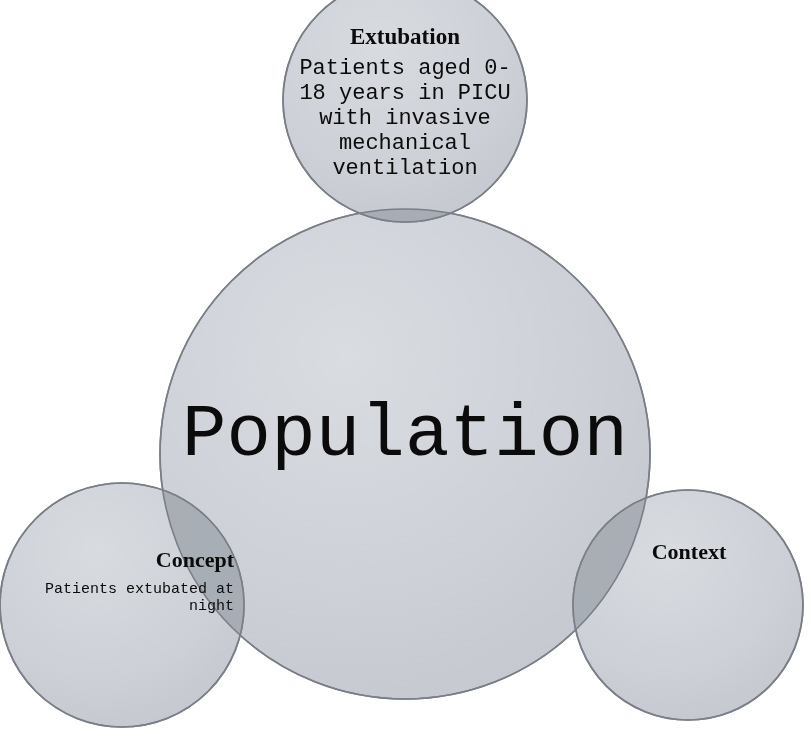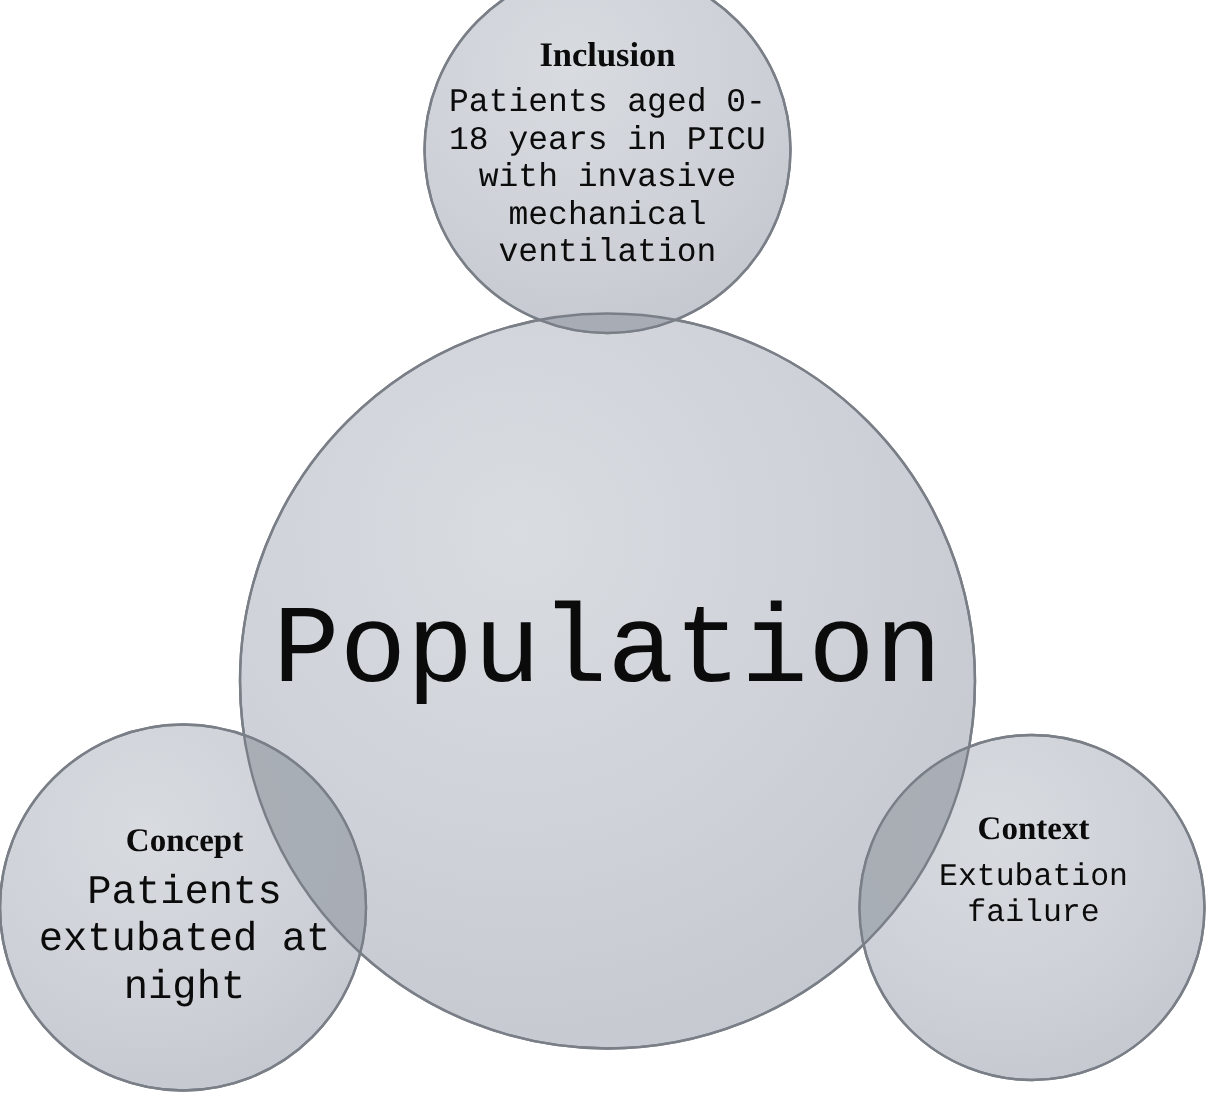--- a/index.html
+++ b/index.html
@@ -78,27 +78,28 @@
     font-size: 22px;
     line-height: 1.14;
   }
 
   
   #label-concept {
     left: 12px;
     top: 548px;
     width: 222px;
     font-size: 21px;
+    text-align: right;
   }
   #label-concept .node-title {
     font-size: 22px;
     margin-bottom: 8px;
   }
   #label-concept .node-body {
-    font-size: 27px;
+    font-size: 15px;
     line-height: 1.18;
   }
 
   
   #label-context {
     left: 586px;
     top: 540px;
     width: 206px;
     font-size: 21px;
   }
@@ -152,28 +153,27 @@
     <circle cx="688" cy="605" r="115" fill="none" stroke="#7A7F87" stroke-width="1.6"></circle>
   </svg>
 
   <div class="label-layer">
 
     <div class="node-label" id="label-inclusion">
       <span class="node-body">Population</span>
     </div>
 
     <div class="node-label" id="label-population">
-      <span class="node-title">Inclusion</span>
+      <span class="node-title">Extubation</span>
       <span class="node-body">Patients aged 0-18 years in PICU with invasive mechanical ventilation</span>
     </div>
 
     <div class="node-label" id="label-concept">
       <span class="node-title">Concept</span>
       <span class="node-body">Patients extubated at night</span>
     </div>
 
     <div class="node-label" id="label-context">
       <span class="node-title">Context</span>
-      <span class="node-body">Extubation failure</span>
     </div>
 
   </div>
 </div>
 
 </body></html>

